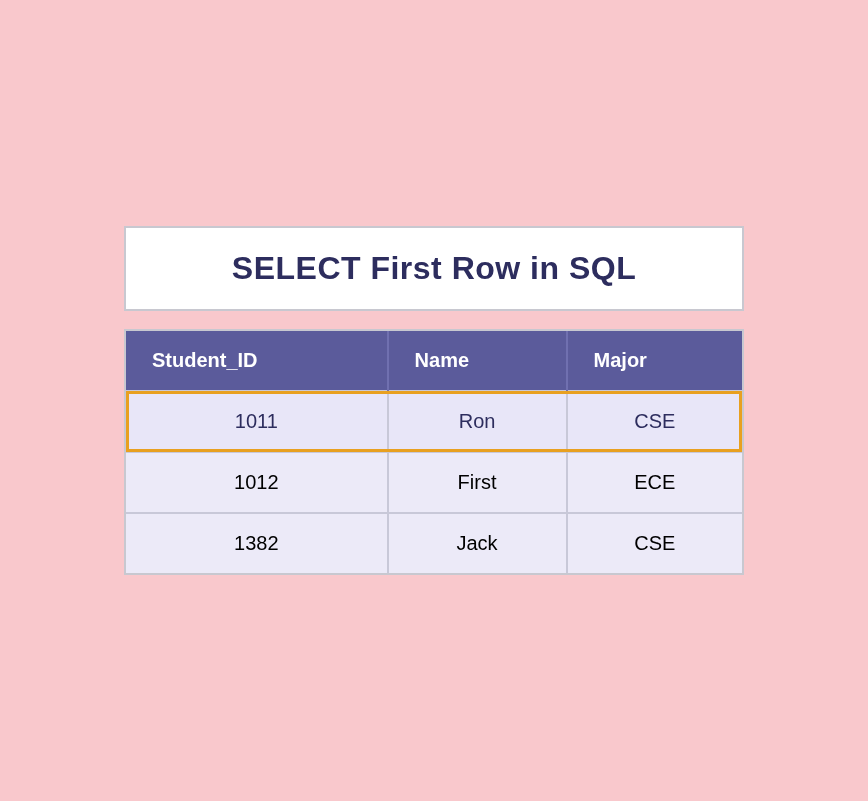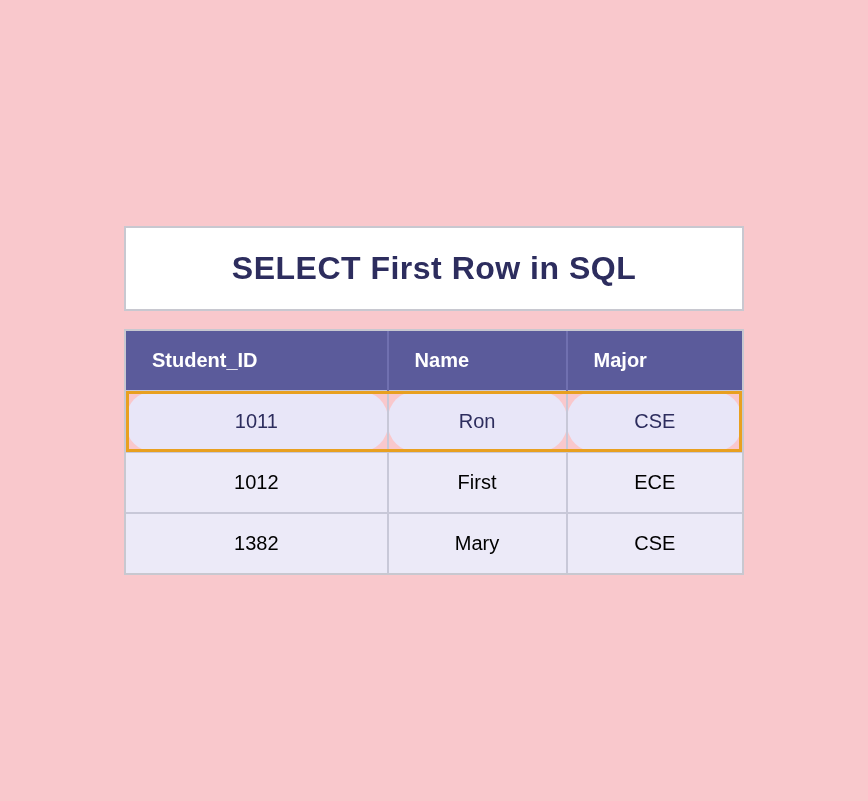--- a/index.html
+++ b/index.html
@@ -92,21 +92,20 @@
       border-right: 2px solid #c8c8d8;
     }
 
     tbody tr td:last-child {
       border-right: none;
     }
 
     tbody tr.highlighted td {
       color: #2d2d5e;
       font-weight: 500;
-      border-radius: 28px;
     }
 
     tbody tr.dimmed td {
       color: #000000;
     }
   </style>
 </head>
 <body>
 
 <div class="container">
@@ -129,19 +128,19 @@
             <td>Ron</td>
             <td>CSE</td>
           </tr>
           <tr class="dimmed">
             <td>1012</td>
             <td>First</td>
             <td>ECE</td>
           </tr>
           <tr class="dimmed">
             <td>1382</td>
-            <td>Mary</td>
+            <td>Jack</td>
             <td>CSE</td>
           </tr>
         </tbody>
     </table>
   </div>
 </div>
 
 </body></html>

